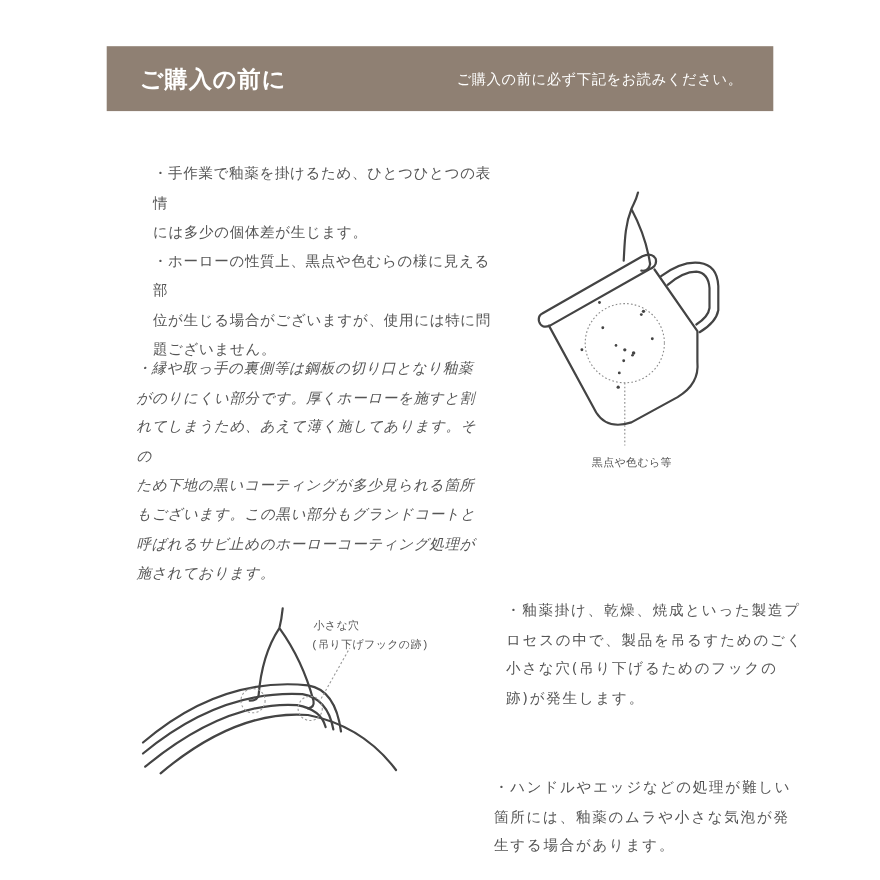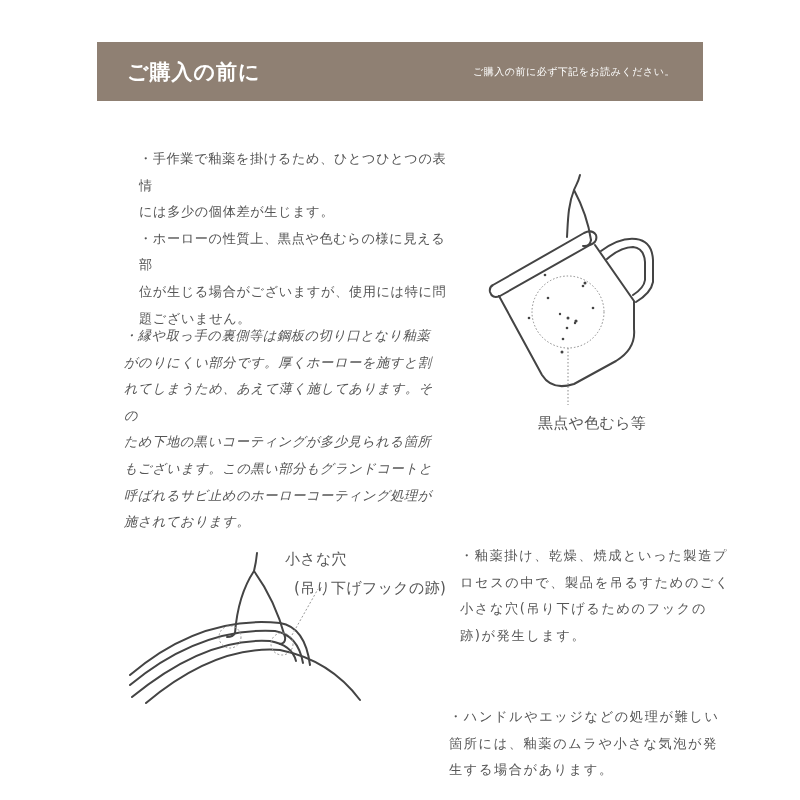--- a/index.html
+++ b/index.html
@@ -6,31 +6,31 @@
   body {
     width: 800px; height: 800px; background: #ffffff; position: relative; overflow: hidden;
     font-family: "DejaVu Sans", "Liberation Sans", sans-serif; color: #555555;
   }
   .banner {
     position: absolute; left: 97px; top: 42px; width: 606px; height: 59px;
     background: #8f8073; display: flex; align-items: center; justify-content: space-between;
     box-sizing: border-box; padding: 0 28px 0 30px;
   }
   .banner-title { color: #ffffff; font-size: 21px; font-weight: bold; letter-spacing: 1px; }
-  .banner-sub { color: #ffffff; font-size: 10px; letter-spacing: 0.5px; }
+  .banner-sub { color: #ffffff; font-size: 13px; letter-spacing: 0.5px; }
   .para {
     position: absolute; font-size: 13.2px; line-height: 26.6px; color: #555555;
     letter-spacing: 0.6px; white-space: pre-line;
   }
   .p1 { left: 139px; top: 146px; width: 320px; }
   .p2 { left: 124px; top: 323px; width: 320px; font-style: italic; }
   .p3 { left: 428px; top: 543px; width: 290px; letter-spacing: 1.6px; margin-left: 32px; }
   .p4 { left: 428px; top: 704px; width: 290px; letter-spacing: 1.6px; margin-left: 21px; }
   .illus { position: absolute; }
-  .label { position: absolute; font-size: 15px; color: #555555; letter-spacing: 0.3px; }
+  .label { position: absolute; font-size: 10px; color: #555555; letter-spacing: 0.3px; }
 </style>
 </head>
 <body>
 
 <div class="banner">
   <span class="banner-title">ご購入の前に</span>
   <span class="banner-sub">ご購入の前に必ず下記をお読みください。</span>
 </div>
 
 <div class="para p1">・手作業で釉薬を掛けるため、ひとつひとつの表情
@@ -98,14 +98,14 @@
 
     <path d="M137 8 Q136 18 134 26 Q118 50 115 88 M134 26 Q155 55 165 92 Q166 98 160 99"></path>
     <path d="M115 88 Q113 92 107 92"></path>
   </g>
   <g fill="none" stroke="#999" stroke-width="1" stroke-dasharray="2 2">
     <circle cx="110" cy="92" r="11"></circle>
     <circle cx="162" cy="99" r="11"></circle>
     <line x1="172" y1="90" x2="198" y2="44"></line>
   </g>
 </svg>
-<div class="label" style="left:285px; top:550px;text-align:center;">小さな穴</div>
-<div class="label" style="left:294px; top:579px;">(吊り下げフックの跡)</div>
+<div class="label" style="left:285px; top:562px;text-align:center;">小さな穴</div>
+<div class="label" style="left:283px; top:579px;font-family:Liberation Mono, monospace;">(吊り下げフックの跡)</div>
 
 </body></html>

